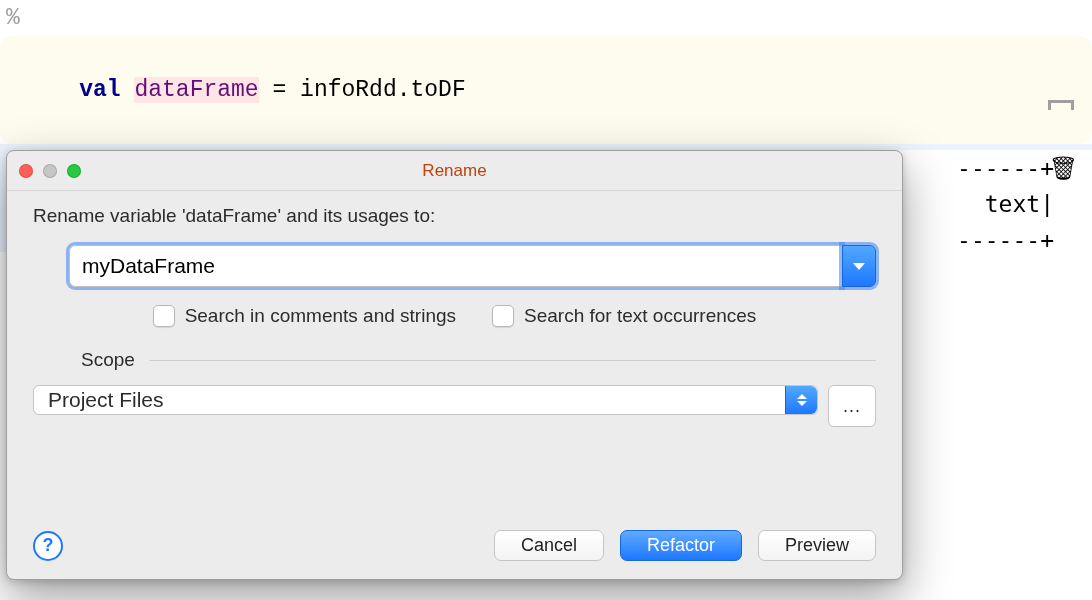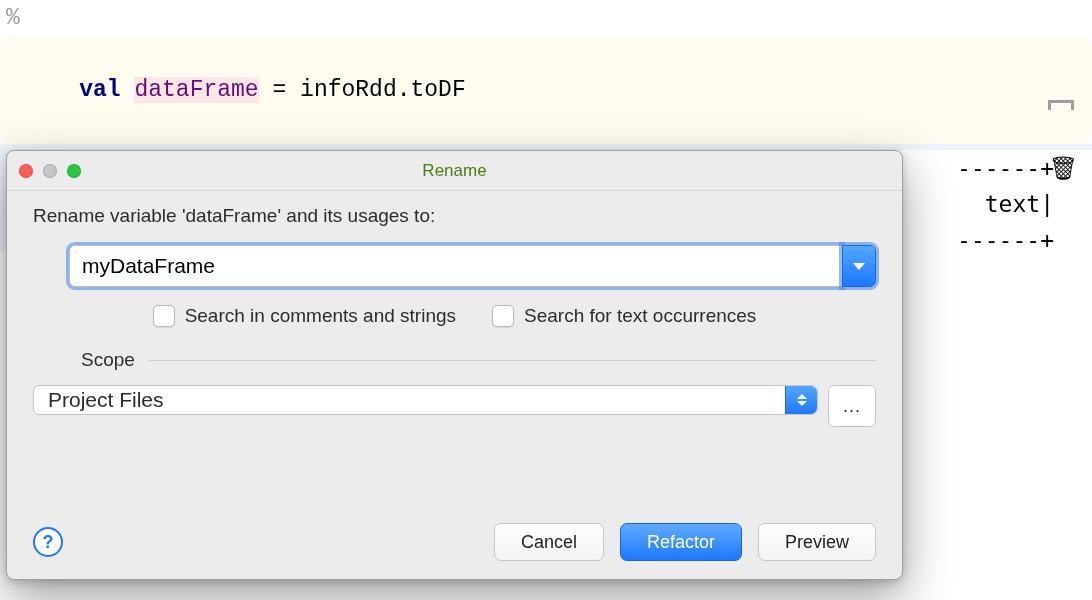--- a/index.html
+++ b/index.html
@@ -100,21 +100,21 @@
   }
   .traffic .dot {
     width: 14px; height: 14px; border-radius: 50%;
     box-shadow: inset 0 0 0 1px rgba(0,0,0,0.15);
   }
   .dot-close  { background: #ff5f57; }
   .dot-min    { background: #c6c6c6; }
   .dot-zoom   { background: #28c840; }
   .titlebar .title {
     font-size: 17px;
-    color: #4d7c0f;
+    color: #c2410c;
   }
   .dialog-body {
     flex: 1;
     padding: 14px 26px 20px 26px;
     display: flex;
     flex-direction: column;
     gap: 18px;
     font-size: 19px;
     color: #2c2c2c;
   }
@@ -223,21 +223,21 @@
     width: 30px; height: 30px;
     border-radius: 50%;
     background: #fff;
     border: 2px solid #1d78ff;
     color: #1d78ff;
     display: flex; align-items: center; justify-content: center;
     font-size: 18px; font-weight: 600;
   }
   .footer-spacer { flex: 1; }
   .btn {
-    height: 38px;
+    height: 31px;
     padding: 0 26px;
     border-radius: 7px;
     font-size: 18px;
     display: flex; align-items: center; justify-content: center;
     margin-left: 16px;
     border: 1px solid #c5c5c5;
     background: linear-gradient(#ffffff,#f3f3f3);
     cursor: default;
     text-align: center;
   }

